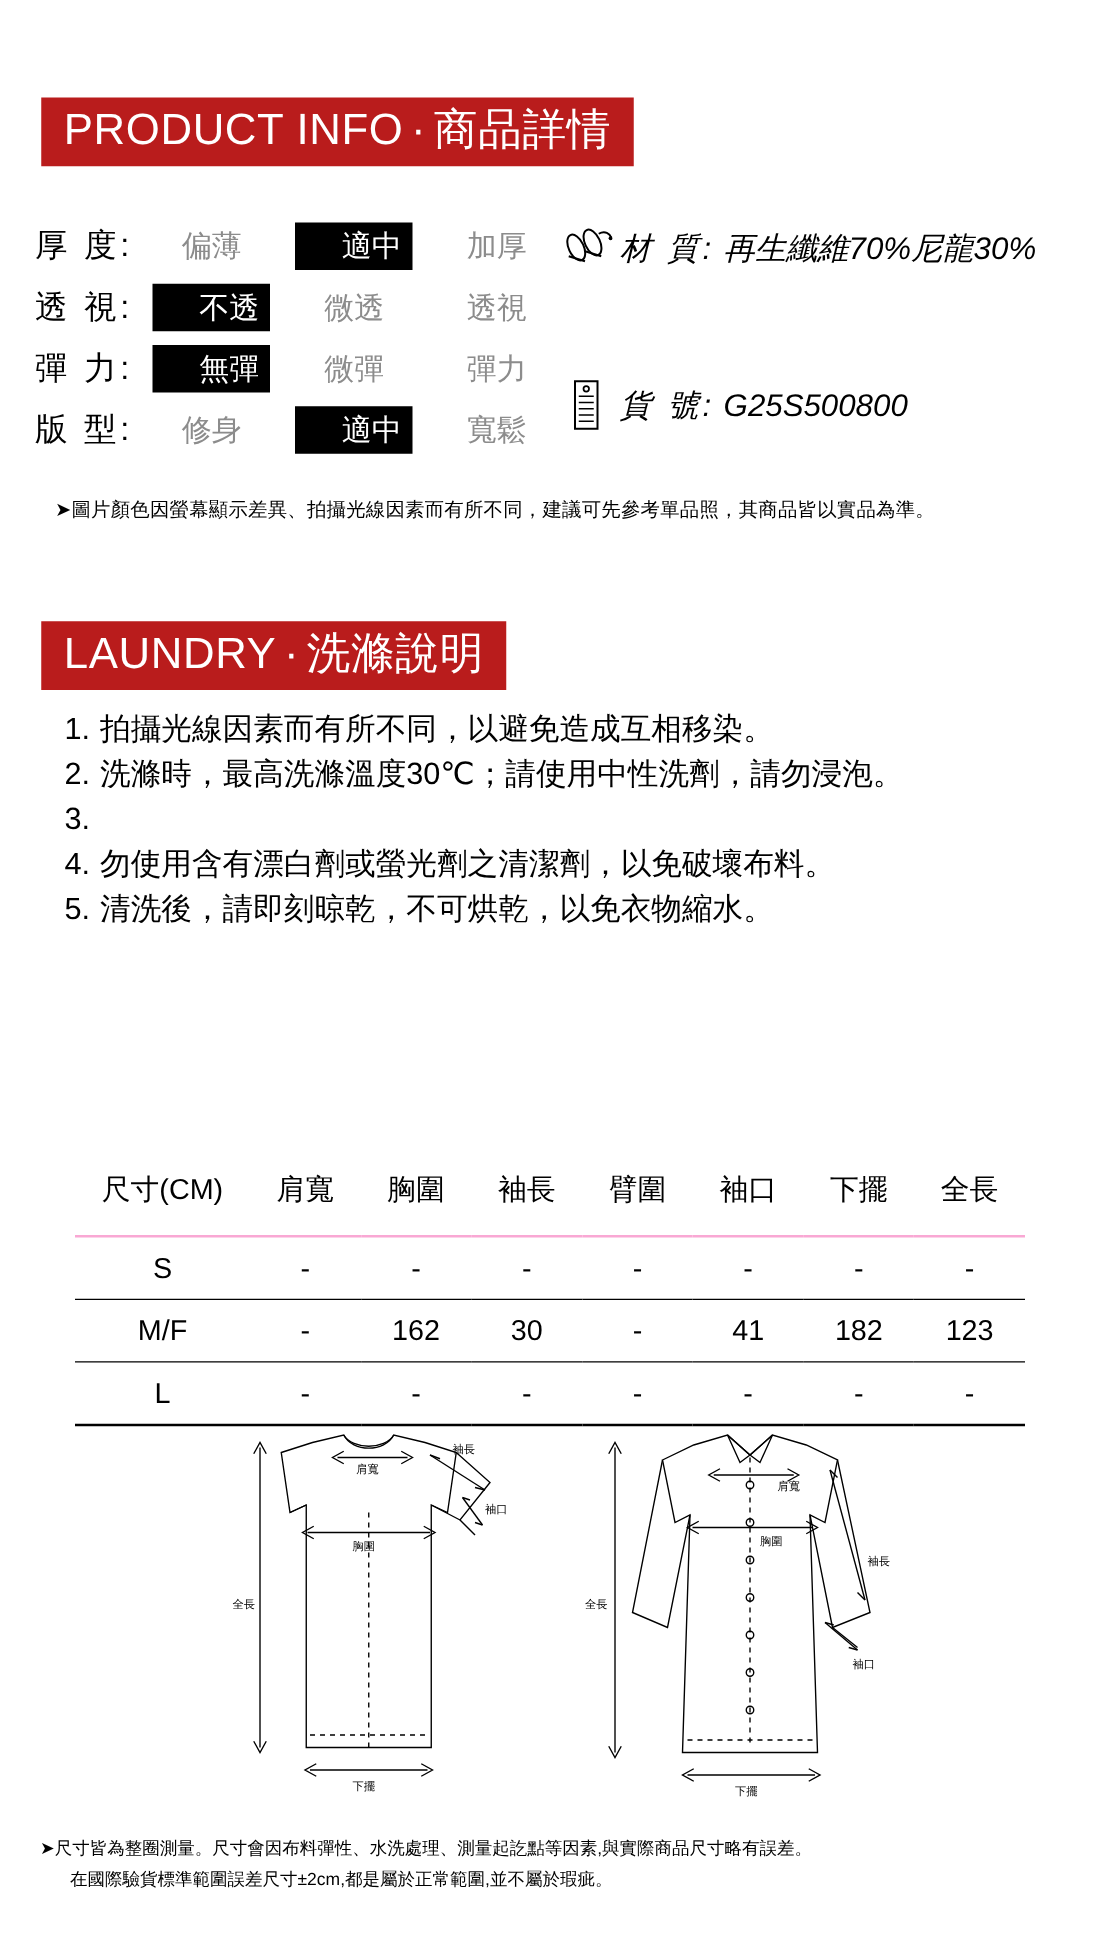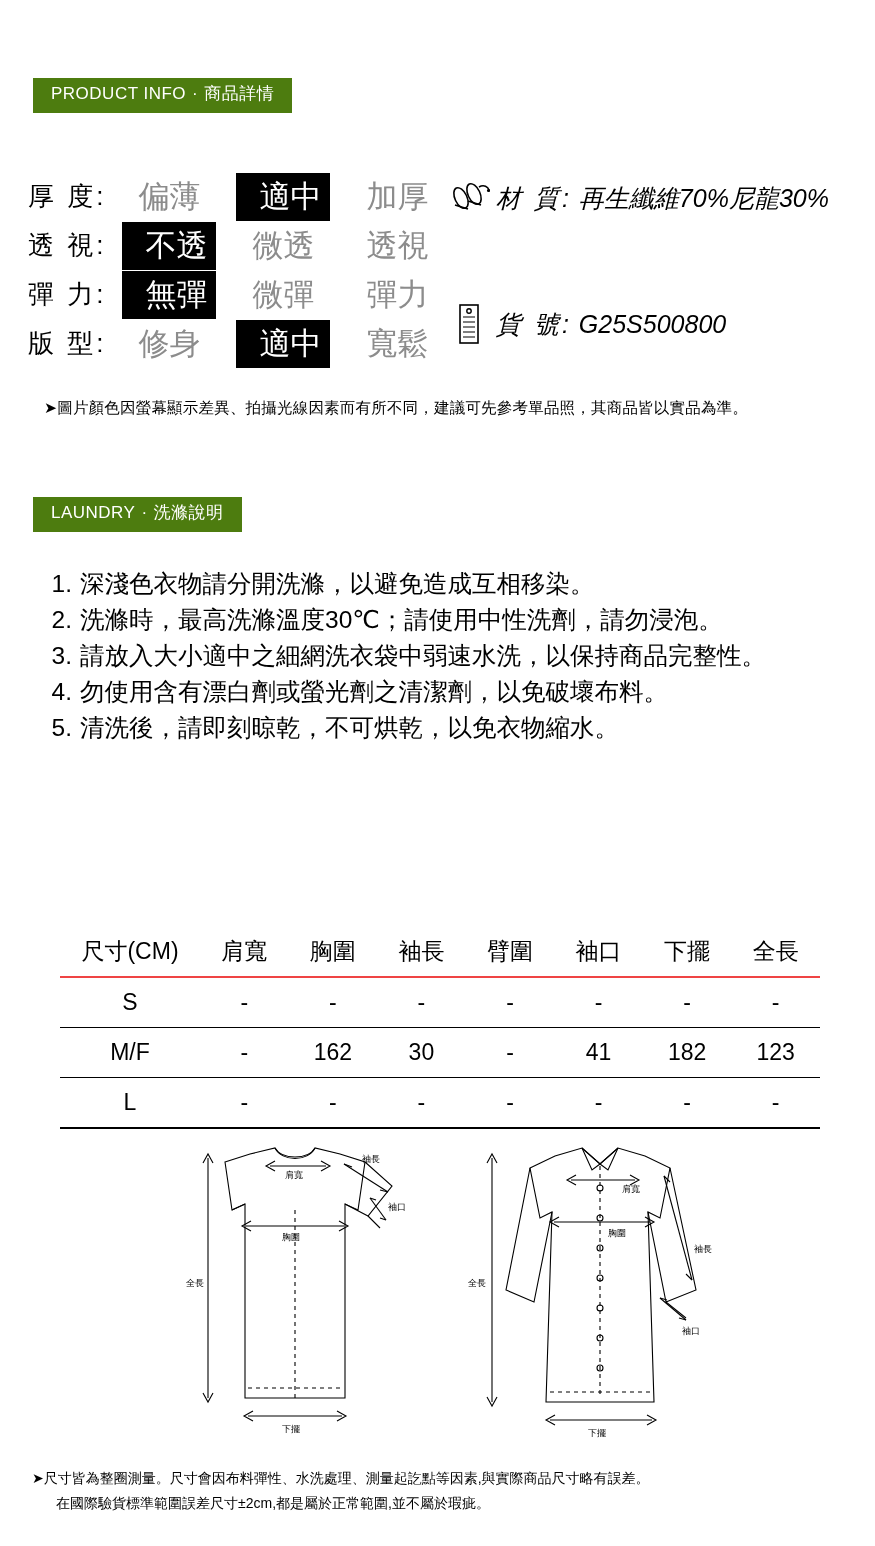--- a/index.html
+++ b/index.html
@@ -18,24 +18,24 @@
   .page {
     width: 875px;
     height: 1546px;
     position: relative;
     box-sizing: border-box;
   }
 
   
   .section-head {
     display: inline-block;
-    background: #4d7c0f;
+    background: #b91c1c;
     color: #ffffff;
     padding: 7px 18px 9px 18px;
-    font-size: 17px;
+    font-size: 35px;
     line-height: 1.1;
     letter-spacing: 0.5px;
     white-space: nowrap;
   }
   .section-head .en { font-weight: normal; }
   .section-head .dot { padding: 0 6px; }
   .section-head .zh { font-weight: normal; }
 
   .head-wrap-info { position: absolute; left: 33px; top: 78px; }
   .head-wrap-laundry { position: absolute; left: 33px; top: 497px; }
@@ -54,21 +54,21 @@
     height: 49px;
     gap: 16px;
   }
   .attr-label {
     font-size: 26px;
     width: 104px;
     white-space: nowrap;
     letter-spacing: 3px;
   }
   .attr-opt {
-    font-size: 31px;
+    font-size: 24px;
     color: #8c8c8c;
     padding: 3px 9px;
     margin-right: 4px;
     white-space: nowrap;
     font-family: Liberation Mono, monospace;
   }
   .attr-opt.sel {
     background: #000000;
     color: #ffffff;
     text-align: right;
@@ -149,22 +149,22 @@
     width: 760px;
     border-collapse: collapse;
     font-size: 23px;
   }
   .size-table th, .size-table td {
     text-align: center;
     padding: 11px 0 11px 0;
     font-weight: normal;
   }
   .size-table thead th {
-    border-bottom: 2px solid #ef4444;
-    padding-bottom: 9px;
+    border-bottom: 2px solid #f9a8d4;
+    padding-bottom: 21px;
   }
   .size-table tbody tr {
     border-bottom: 1px solid #000;
   }
   .size-table tbody tr:last-child {
     border-bottom: 2px solid #000;
   }
   .size-table th.first, .size-table td.first {
     width: 140px;
   }
@@ -268,29 +268,28 @@
 
   <div class="head-wrap-laundry">
     <div class="section-head">
       <span class="en">LAUNDRY</span><span class="dot">·</span><span class="zh">洗滌說明</span>
     </div>
   </div>
 
   <ul class="laundry-list">
     <li>
       <span class="num">1.</span>
-      <span>深淺色衣物請分開洗滌，以避免造成互相移染。</span>
+      <span>拍攝光線因素而有所不同，以避免造成互相移染。</span>
     </li>
     <li>
       <span class="num">2.</span>
       <span>洗滌時，最高洗滌溫度30℃；請使用中性洗劑，請勿浸泡。</span>
     </li>
     <li>
       <span class="num">3.</span>
-      <span>請放入大小適中之細網洗衣袋中弱速水洗，以保持商品完整性。</span>
     </li>
     <li>
       <span class="num">4.</span>
       <span>勿使用含有漂白劑或螢光劑之清潔劑，以免破壞布料。</span>
     </li>
     <li>
       <span class="num">5.</span>
       <span>清洗後，請即刻晾乾，不可烘乾，以免衣物縮水。</span>
     </li>
   </ul>

